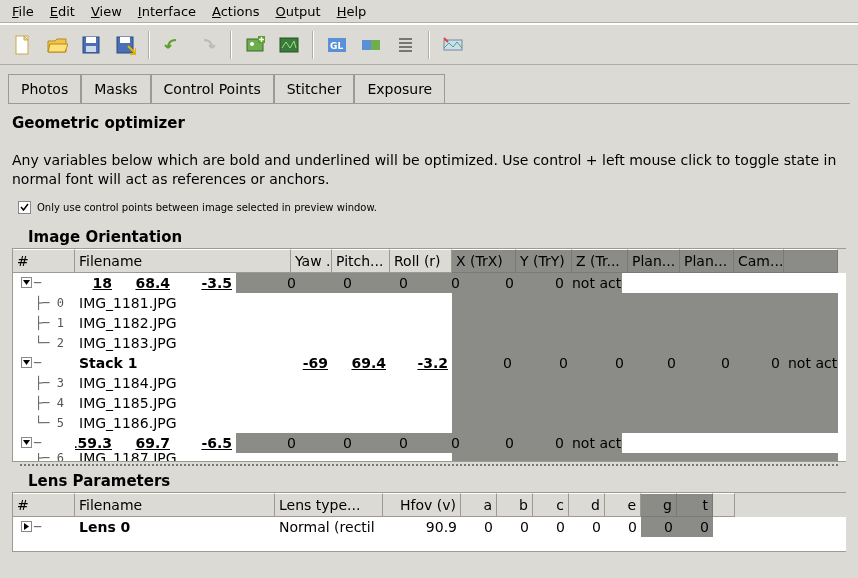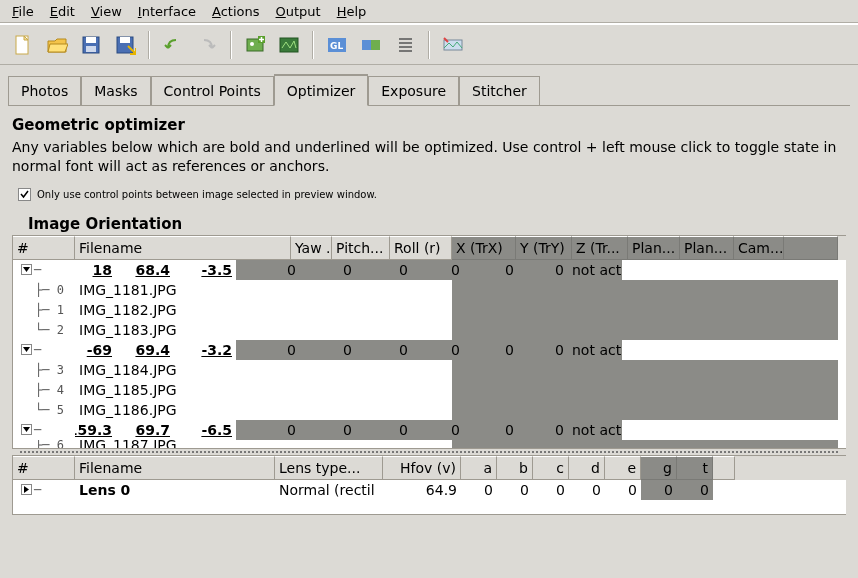--- a/index.html
+++ b/index.html
@@ -70,21 +70,21 @@
   border-top: 2px solid #9e9a91;
   padding-top: 7px;
   z-index: 2;
 }
 .tab-content {
   border-top: 1px solid #9e9a91;
   margin: 0 8px;
   padding: 10px 4px 4px 4px;
   background: #dcdad5;
 }
-.section-title { font-weight: bold; font-size: 15px; margin-bottom: 4px; }
+.section-title { font-weight: bold; font-size: 15px; margin-bottom: 19px; }
 .desc { font-size: 14px; margin-bottom: 12px; line-height: 1.35; }
 .checkbox-row { display: flex; align-items: center; gap: 6px; font-size: 10px; margin-bottom: 14px; margin-left: 6px;}
 .checkbox {
   width: 13px; height: 13px; border: 1px solid #888; background: #fff;
   display: inline-flex; align-items: center; justify-content: center; font-size: 10px; line-height: 1;
 }
 .panel-title { font-weight: bold; font-size: 15px; margin: 4px 0 2px 16px; }
 
 .table {
   border: 1px solid #9e9a91;
@@ -242,23 +242,22 @@
         <path d="M2 14 L7 9 L11 13 L15 8 L20 14" stroke="#4a7" fill="none"></path>
         <line x1="2" y1="4" x2="6" y2="8" stroke="#d44" stroke-width="2"></line>
       </svg>
   </div>
 </div>
 
 <div class="tabrow">
   <div class="tab">Photos</div>
   <div class="tab">Masks</div>
   <div class="tab">Control Points</div>
-  <div class="tab active">Optimizer</div>
+  <div class="tab">Stitcher</div>
   <div class="tab">Exposure</div>
-  <div class="tab">Stitcher</div>
 </div>
 
 <div class="tab-content">
   <div class="section-title">Geometric optimizer</div>
   <div class="desc">Any variables below which are bold and underlined will be optimized. Use control + left mouse click to toggle state in normal font will act as references or anchors.</div>
   <div class="checkbox-row">
     <span class="checkbox">
       <svg width="11" height="11">
           <path d="M2 5 L4.5 8 L9 2" stroke="#000" stroke-width="1.5" fill="none"></path>
         </svg>
@@ -351,20 +350,21 @@
           <div class="td o-cex darkcol"></div>
         </div>
         <div class="tr">
           <div class="td o-c0">
             <span class="tree-glyph"><span class="tree-toggle">
                 <svg width="7" height="7">
                   <path d="M0 1 L7 1 L3.5 6 Z" fill="#000"></path>
                 </svg>
               </span>─</span>
           </div>
+          <div class="td o-c1 bold">Stack 1</div>
           <div class="td o-c2 right bold uline">-69</div>
           <div class="td o-c3 right bold uline">69.4</div>
           <div class="td o-c4 right bold uline">-3.2</div>
           <div class="td o-cx right darkcol">0</div>
           <div class="td o-cy right darkcol">0</div>
           <div class="td o-cz right darkcol">0</div>
           <div class="td o-cp1 right darkcol">0</div>
           <div class="td o-cp2 right darkcol">0</div>
           <div class="td o-ccam right darkcol">0</div>
           <div class="td o-cex darkcol">not act</div>
@@ -450,20 +450,21 @@
           <div class="td o-cp1 darkcol"></div>
           <div class="td o-cp2 darkcol"></div>
           <div class="td o-ccam darkcol"></div>
           <div class="td o-cex darkcol"></div>
         </div>
       </div>
   </div>
 
   <div class="dots-sep"></div>
 
+  <div class="panel-title">Lens Parameters</div>
   <div class="table" style="height:60px">
     <div class="thead">
       <div class="th l-c0">#</div>
       <div class="th l-c1">Filename</div>
       <div class="th l-c2">Lens type...</div>
       <div class="th l-c3" style="justify-content:flex-end">Hfov (v)</div>
       <div class="th l-ca" style="justify-content:flex-end">a</div>
       <div class="th l-cb" style="justify-content:flex-end">b</div>
       <div class="th l-cc" style="justify-content:flex-end">c</div>
       <div class="th l-cd" style="justify-content:flex-end">d</div>
@@ -476,21 +477,21 @@
         <div class="tr">
           <div class="td l-c0">
             <span class="tree-glyph"><span class="tree-toggle">
                 <svg width="7" height="7">
                   <path d="M1 0 L6 3.5 L1 7 Z" fill="#000"></path>
                 </svg>
               </span>─</span>
           </div>
           <div class="td l-c1 bold">Lens 0</div>
           <div class="td l-c2">Normal (rectil</div>
-          <div class="td l-c3 right">64.9</div>
+          <div class="td l-c3 right">90.9</div>
           <div class="td l-ca right">0</div>
           <div class="td l-cb right">0</div>
           <div class="td l-cc right">0</div>
           <div class="td l-cd right">0</div>
           <div class="td l-ce right">0</div>
           <div class="td l-cg right darkcol">0</div>
           <div class="td l-ct right darkcol">0</div>
           <div class="td l-cex"></div>
         </div>
       </div>

